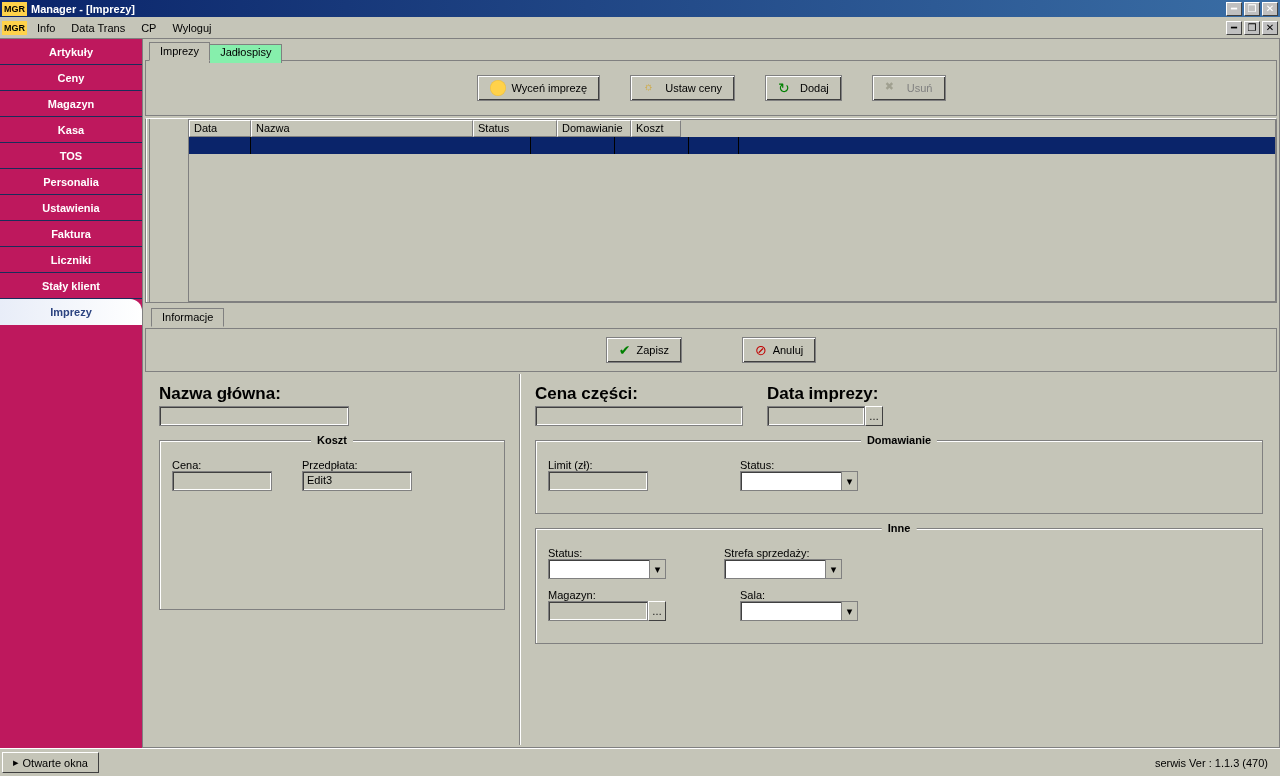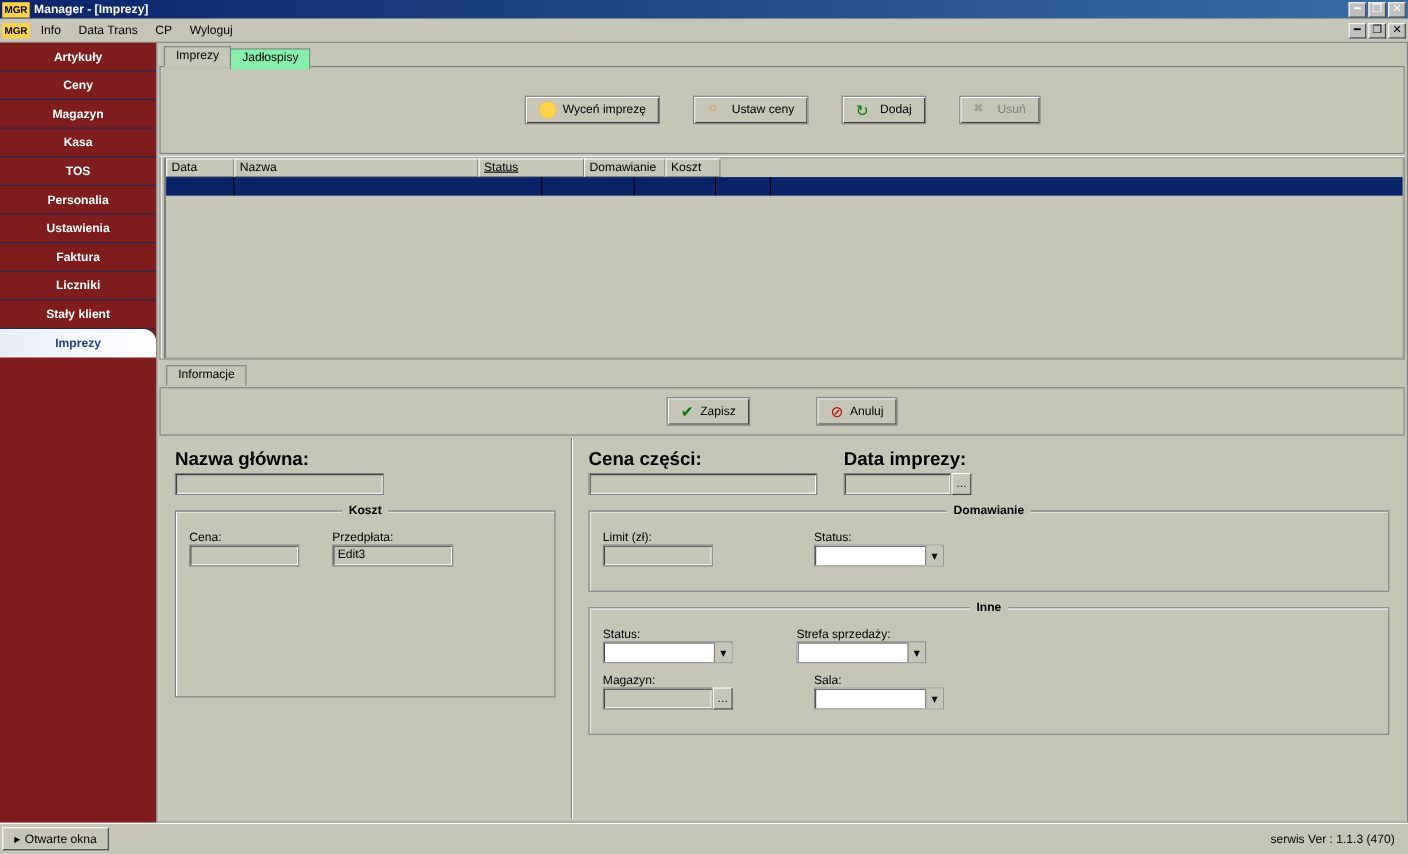--- a/index.html
+++ b/index.html
@@ -42,21 +42,21 @@
 }
 .menubar .items { display:flex; flex:1; }
 .menubar .item { padding: 2px 8px; cursor:default; }
 .menubar .winbtns { margin-right:2px; }
 
 .workspace {
   position:absolute; top:39px; bottom:28px; left:0; right:0;
   display:flex;
 }
 .sidebar {
-  width:142px; background:#7f1d1d;
+  width:142px; background:#be185d;
   display:flex; flex-direction:column;
 }
 .side-item {
   height:26px; display:flex; align-items:center; justify-content:center;
   color:#fff; font-weight:bold;
   border-bottom:1px solid #1a2d5a;
   cursor:default;
 }
 .side-item.active {
   background: linear-gradient(to right, #e8edf8, #ffffff);
@@ -83,21 +83,21 @@
 .tab.inactive { background:#86efac; top:3px; padding-top:1px; padding-bottom:2px; }
 
 .panel {
   flex:1;
   border:1px solid #808080; border-top:1px solid #fff;
   background:#c5c5b8;
   padding:10px;
   display:flex; flex-direction:column;
   overflow:hidden;
 }
-.panel.toolbar { flex:0 0 auto; padding:26px 10px; }
+.panel.toolbar { flex:0 0 auto; padding:14px 10px; }
 .panel.tables { flex:0 0 auto; padding:0; display:flex; flex-direction:row; height:185px; }
 .panel.savebar { flex:0 0 auto; padding:8px 10px; margin-top:2px; justify-content:center; flex-direction:row; }
 .panel.content { flex:1; margin-top:2px; display:flex; flex-direction:row; padding:0; border:none; }
 
 .tbtns { display:flex; gap:30px; justify-content:center; }
 .tbtn {
   display:flex; align-items:center; gap:6px;
   padding:4px 12px;
   background:#c5c5b8;
   border:1px solid #808080;
@@ -105,21 +105,21 @@
   cursor:default; min-height:24px;
 }
 .tbtn.disabled { color:#808080; }
 .ico { width:16px; height:16px; display:inline-block; }
 
 .grid {
   display:flex; flex-direction:column;
   border:1px solid #808080; background:#c5c5b8;
 }
 .grid.left { width:205px; border-right:none; }
-.grid.right { flex:1; }
+.grid.right { flex:1;margin-left:38px; }
 .ghead { display:flex; background:#c5c5b8; height:17px; }
 .ghcell {
   border:1px solid #fff; border-right-color:#808080; border-bottom-color:#808080;
   padding:1px 4px; font-size:11px; overflow:hidden; white-space:nowrap;
 }
 .grow { display:flex; height:17px; background:#0a246a; }
 .grow .gcell { border-right:1px solid #000; }
 .gbody { flex:1; background:#fff; }
 .grid.right .gbody { background:#c5c5b8; }
 
@@ -254,21 +254,21 @@
         </div>
       </div>
     </div>
 
     <div class="panel tables" style="margin-top:2px;">
       <div class="sep"></div>
       <div class="grid right">
         <div class="ghead">
           <div class="ghcell" style="width:62px;">Data</div>
           <div class="ghcell" style="width:222px;">Nazwa</div>
-          <div class="ghcell" style="width:96px;text-decoration:underline;">Status</div>
+          <div class="ghcell" style="width:84px;">Status</div>
           <div class="ghcell" style="width:74px;">Domawianie</div>
           <div class="ghcell" style="width:50px;">Koszt</div>
         </div>
         <div class="grow">
           <div class="gcell" style="width:62px;"></div>
           <div class="gcell" style="width:280px;"></div>
           <div class="gcell" style="width:84px;"></div>
           <div class="gcell" style="width:74px;"></div>
           <div class="gcell" style="width:50px;"></div>
         </div>

